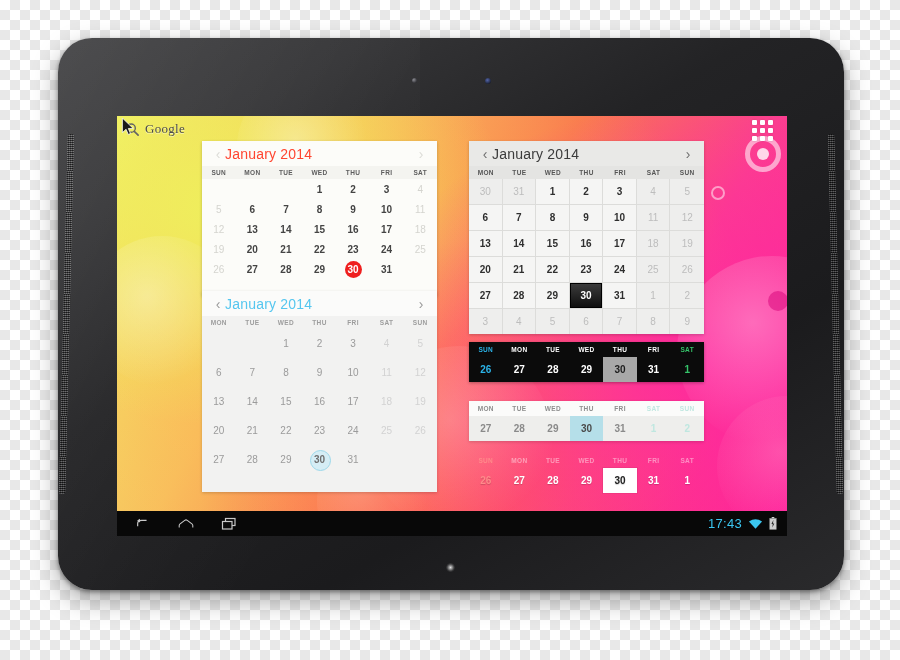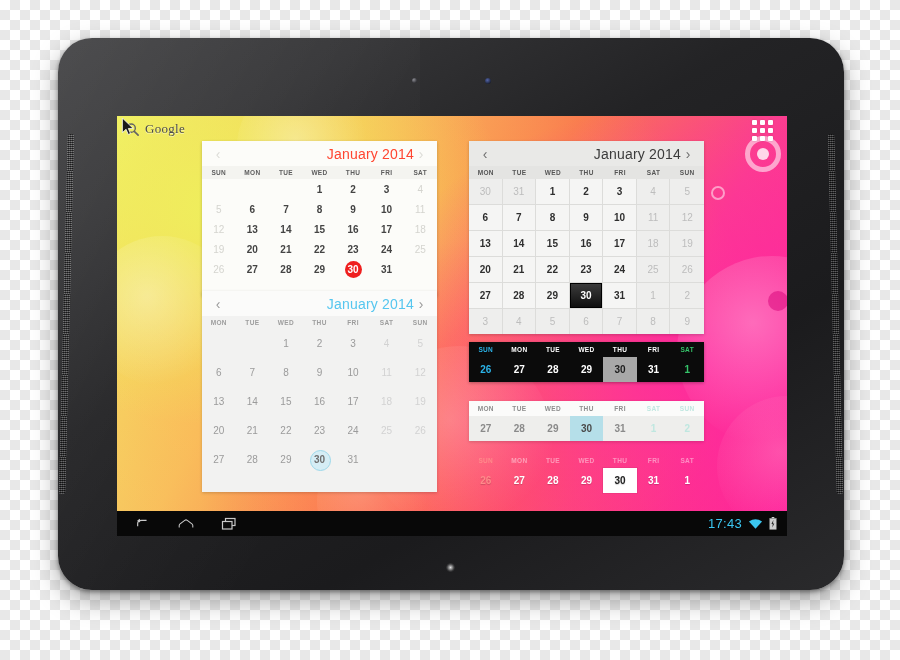--- a/index.html
+++ b/index.html
@@ -101,21 +101,21 @@
   #app-drawer i { display: block; width: 5px; height: 5px; background: #ffffff; border-radius: 1px;
                   box-shadow: 0 0 2px rgba(0,0,0,.18); }
 
   
   .cal { position: absolute; }
 
   .cal-head {
     display: flex; align-items: center; justify-content: space-between;
     padding: 5px 9px 4px;
   }
-  .cal-title { flex: 1; text-align: right; font-size: 13.5px; letter-spacing: .2px; }
+  .cal-title { flex: 1; text-align: left; font-size: 13.5px; letter-spacing: .2px; }
   .nav-arrow { font-size: 14px; line-height: 1; width: 14px; text-align: center; }
 
   .dow-row, .day-row { display: grid; grid-template-columns: repeat(7, 1fr); }
   .dow-row span {
     text-align: center; font-size: 6.5px; font-weight: bold;
     letter-spacing: .35px; padding: 3px 0;
   }
   .day-row span {
     text-align: center; font-size: 10px; padding: 4px 0;
     position: relative;

